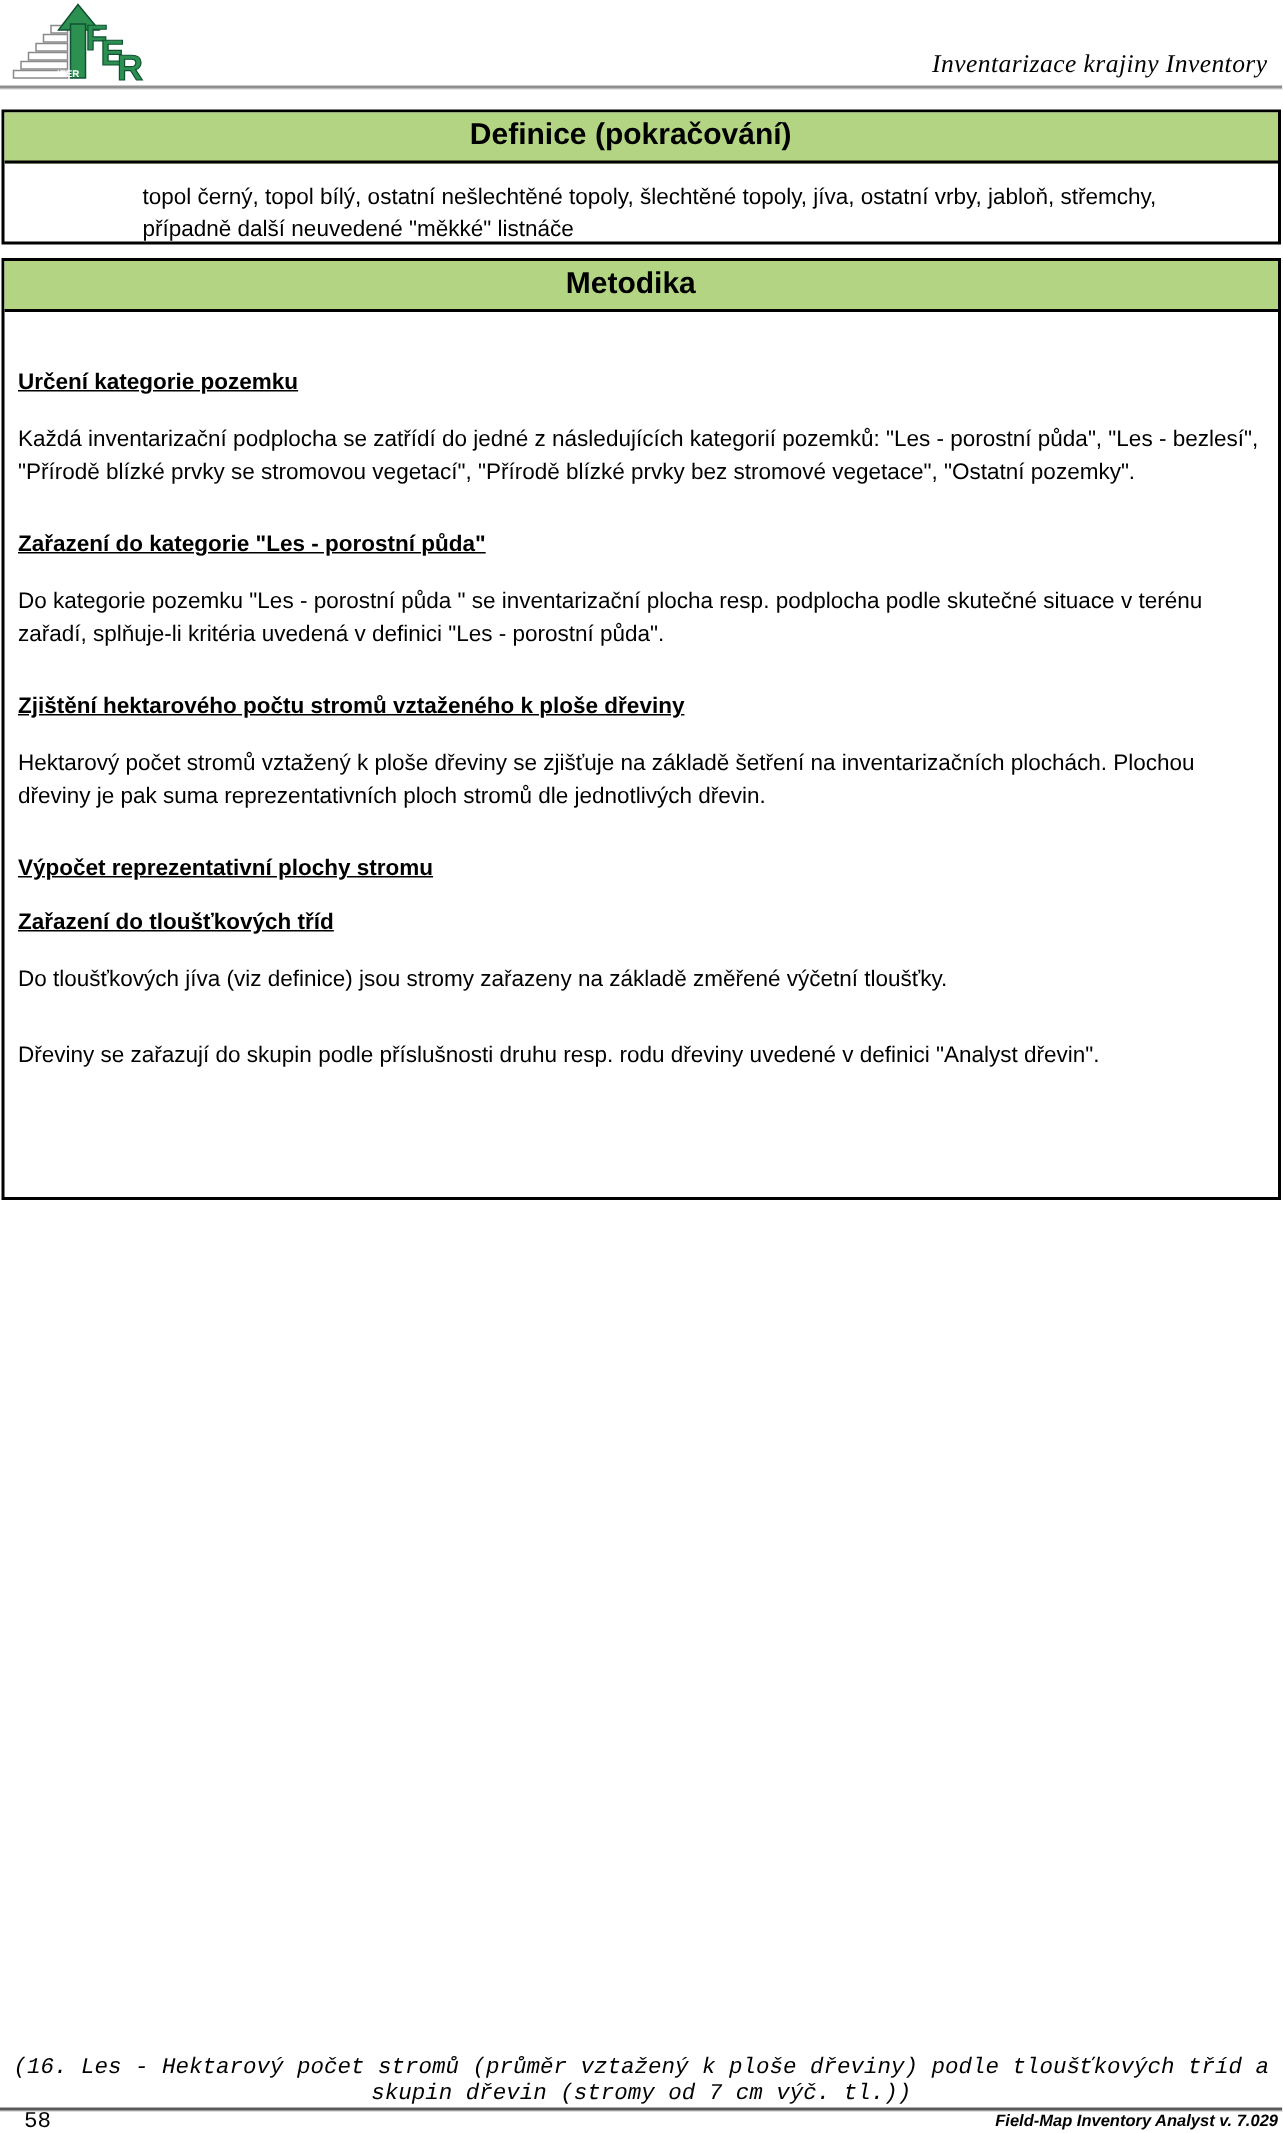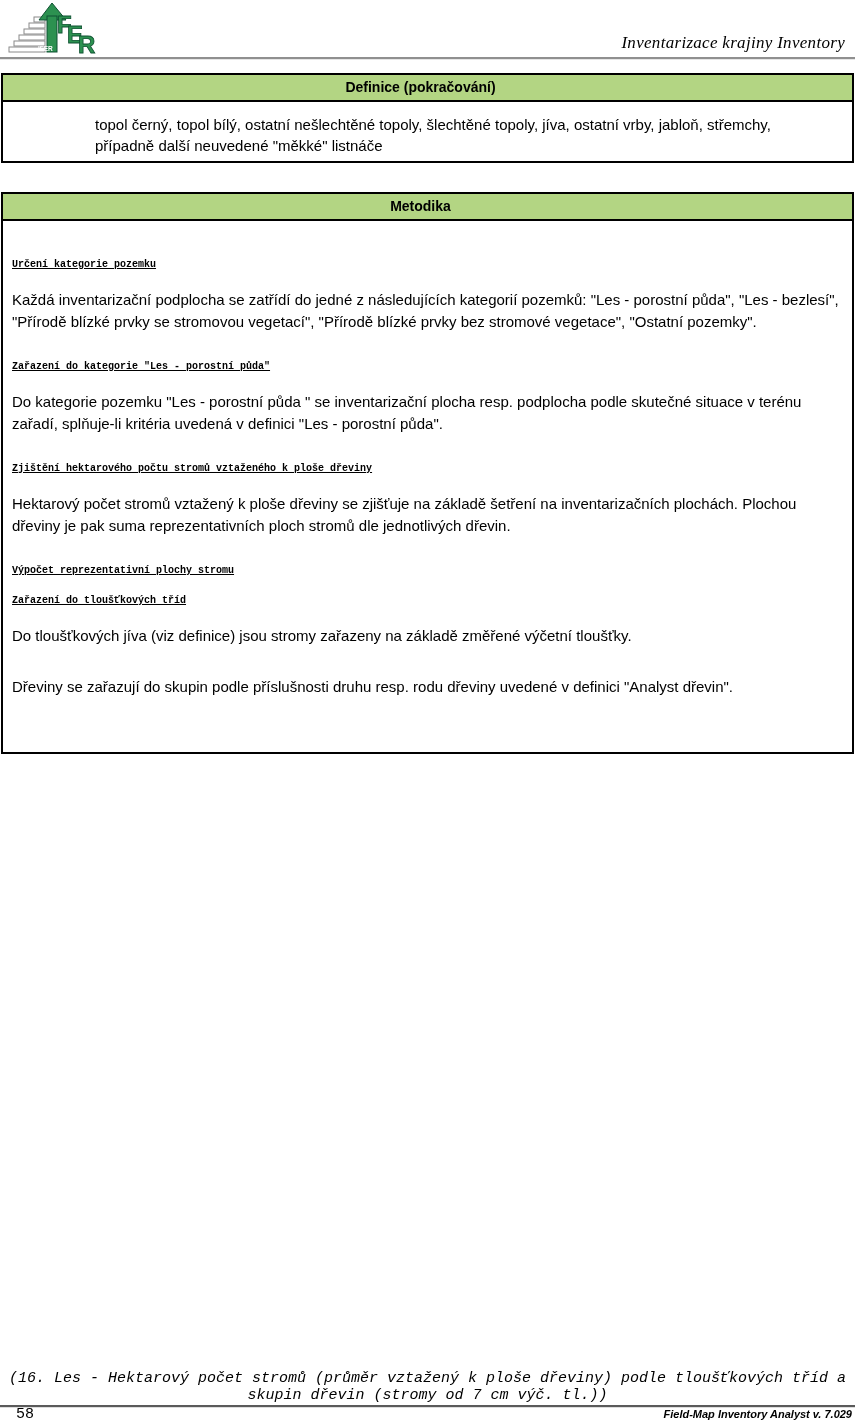--- a/index.html
+++ b/index.html
@@ -48,39 +48,38 @@
     right: 1px;
     border: 2px solid #000000;
     background: #ffffff;
     box-sizing: border-box;
   }
   .panel-header {
     background: #b3d583;
     border-bottom: 2px solid #000000;
     text-align: center;
     font-weight: bold;
-    font-size: 14px;
+    font-size: 20px;
     padding: 4px 14px 5px 0;
   }
   .panel-definice { top: 73px; height: 90px; }
   .panel-definice .panel-body {
     padding: 12px 58px 14px 92px;
     font-size: 15px;
     line-height: 21px;
   }
-  .panel-metodika { top: 192px; height: 562px; }
+  .panel-metodika { top: 172px; height: 628px; }
   .panel-metodika .panel-body {
     padding: 38px 8px 0 9px;
   }
   .m-heading {
-    font-size: 10px;
+    font-size: 15px;
     font-weight: bold;
     text-decoration: underline;
     margin: 0 0 19px 0;
-    font-family: Liberation Mono, monospace;
   }
   .m-para {
     font-size: 15px;
     line-height: 21.5px;
     margin: 0 0 29px 0;
   }
 
   
   .footer-caption {
     position: absolute;

